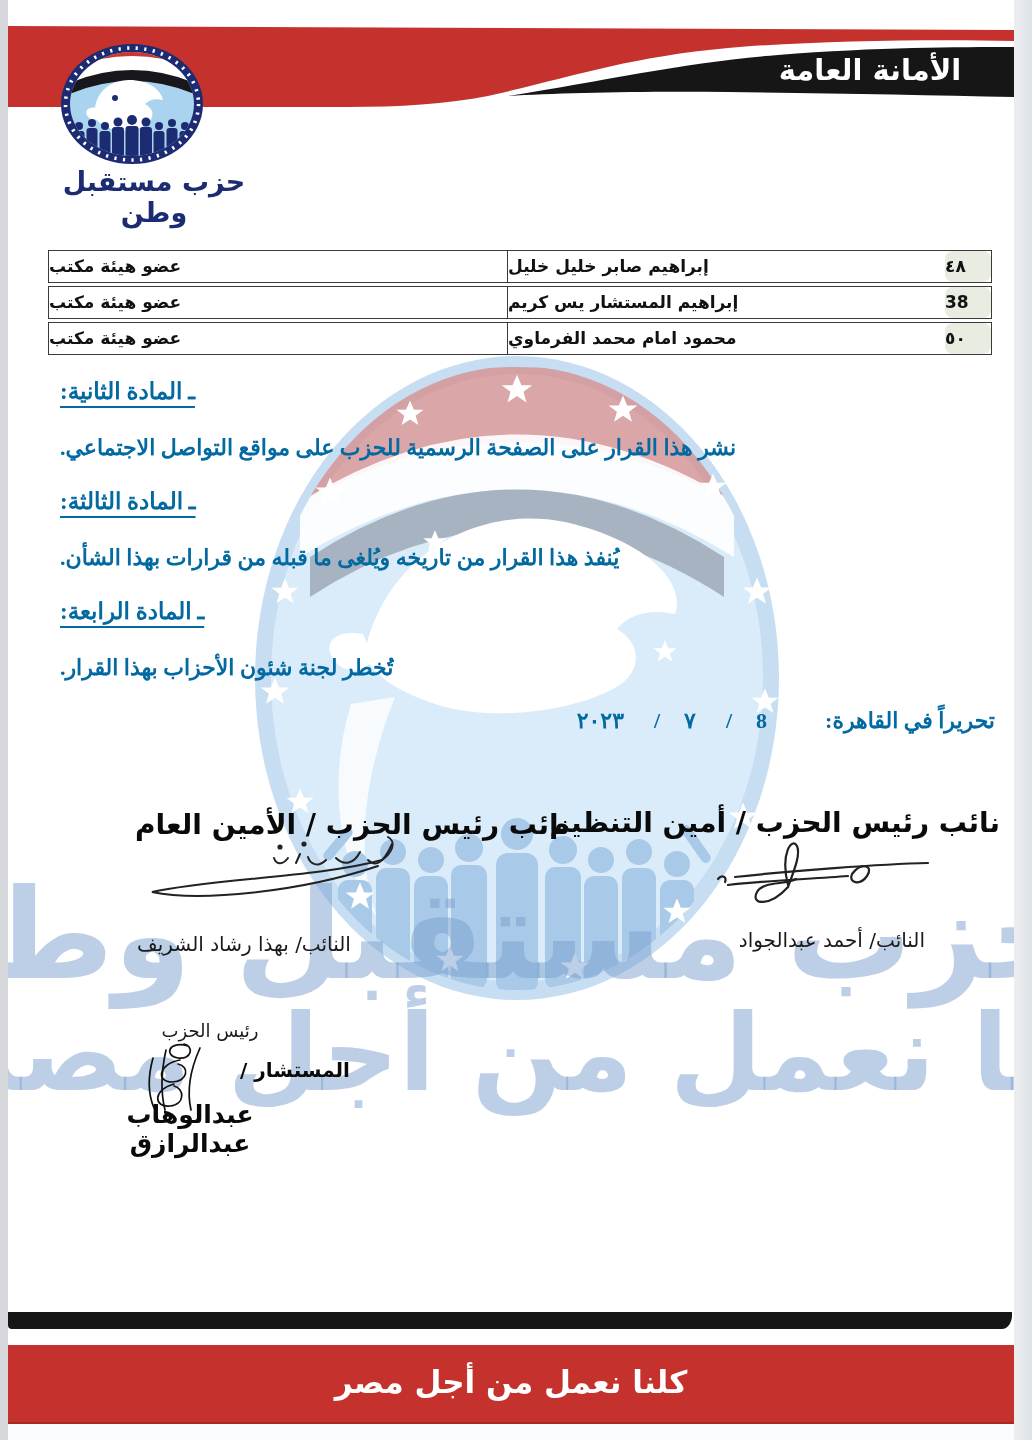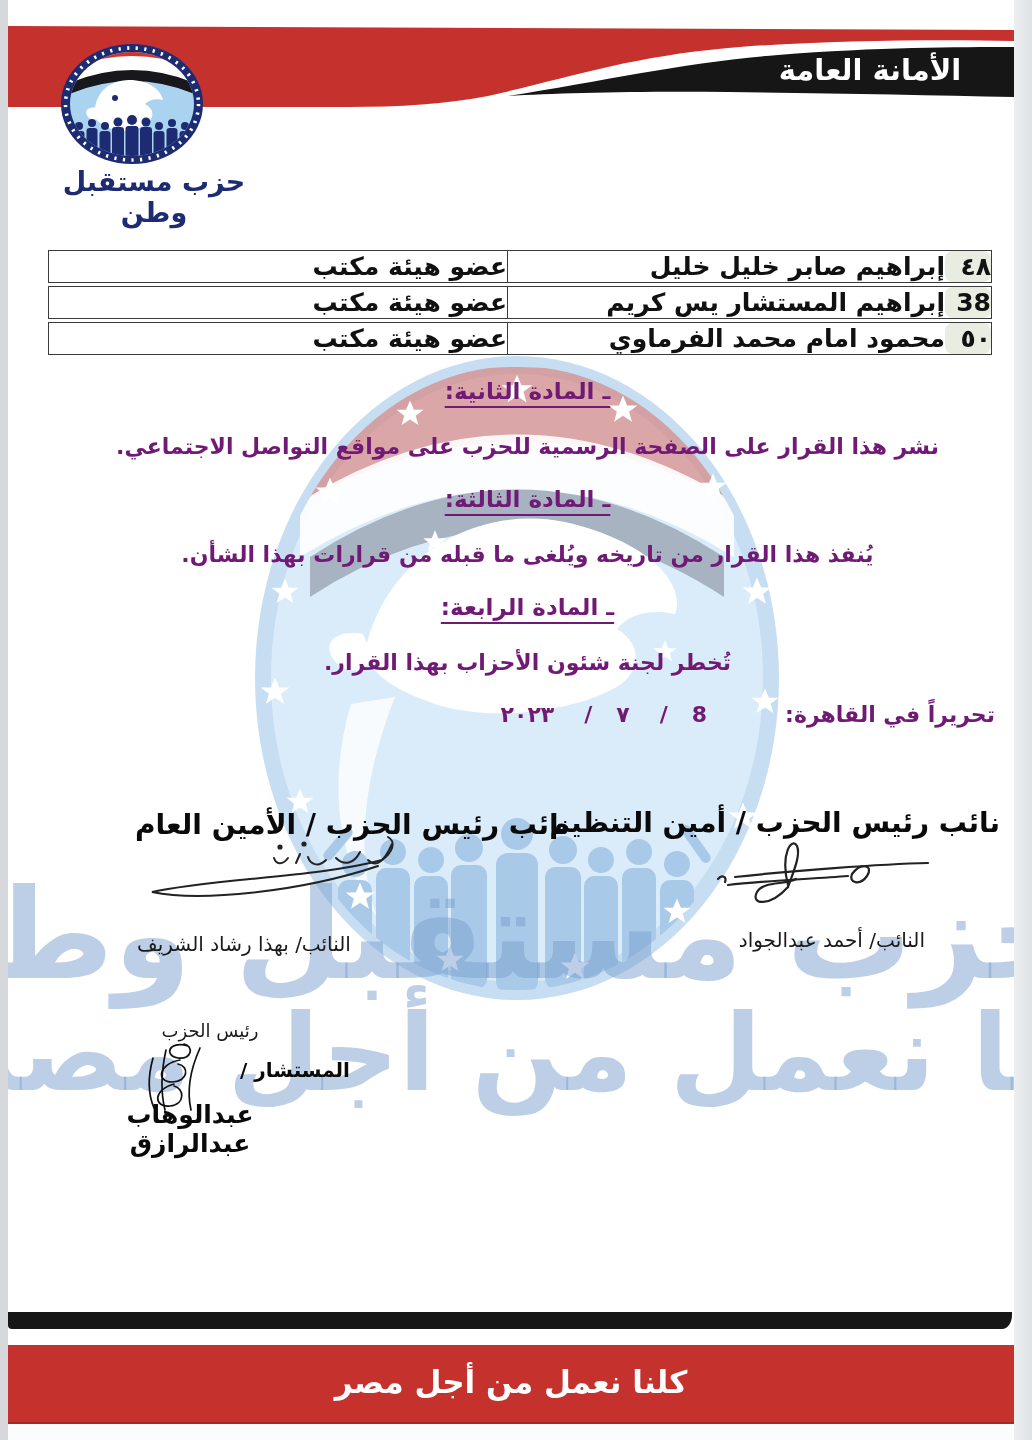--- a/index.html
+++ b/index.html
@@ -12,34 +12,34 @@
   .edge-bottom{left:0;top:1424px;width:1032px;height:16px;background:#fbfcfd;z-index:5;}
   
   .header-svg{left:8px;top:0;z-index:3;}
   .secretariat{left:740px;top:53px;width:260px;text-align:center;color:#ffffff;
                font-size:29px;font-weight:bold;z-index:4;}
   .party-name{left:38px;top:166px;width:232px;text-align:center;color:#1d2c72;
               font-size:27px;font-weight:bold;z-index:4;letter-spacing:-1px;}
   
   .members-table{left:48px;top:250px;width:944px;z-index:3;}
   .trow{display:flex;flex-direction:row;margin-bottom:3px;border:1.6px solid #3a3a3a;background:#fff;}
-  .tcell{border-left:1.6px solid #3a3a3a;height:31px;line-height:31px;text-align:right;
-         font-size:25px;font-weight:bold;color:#111;}
+  .tcell{border-left:1.6px solid #3a3a3a;height:31px;line-height:31px;text-align:left;
+         font-size:17px;font-weight:bold;color:#111;}
   .c-num{width:46px;background:#e8ece1;border-left:none;border-radius:8px;}
   .c-name{width:437px;}
   .c-role{flex:1;border-left:none;}
   .trow .c-name{border-left:1.6px solid #3a3a3a;}
   
-  .articles{left:60px;top:378px;width:935px;z-index:3;text-align:center;color:#701a75;}
+  .articles{left:60px;top:378px;width:935px;z-index:3;text-align:left;color:#0369a1;font-family:Liberation Serif, serif;}
   .art-head{font-size:23px;font-weight:bold;text-decoration:underline;
             text-underline-offset:7px;text-decoration-thickness:2px;margin:0 0 30px 0;}
   .art-body{font-size:22px;font-weight:bold;margin:16px 0 27px 0;}
   .date-line{display:flex;flex-direction:row;align-items:baseline;font-size:22px;font-weight:bold;margin-top:12px;}
   .date-line span{display:inline-block;}
-  .dl-label{margin-left:78px;}
+  .dl-label{margin-left:58px;}
   .dl-num{margin-left:24px;}
   .dl-sep{margin-left:30px;}
   
   .sig-title{font-size:28px;font-weight:bold;color:#0a0a0a;z-index:3;white-space:nowrap;margin-top:24px;}
   .sig-name{font-size:20px;color:#1a1a1a;z-index:3;white-space:nowrap;}
   .pres-title{font-size:18px;color:#1a1a1a;z-index:3;}
   .pres-label{font-size:20px;font-weight:bold;color:#0a0a0a;z-index:3;}
   .pres-name{font-size:25px;font-weight:bold;color:#0a0a0a;z-index:3;}
   .sig-svg{z-index:4;}
   

